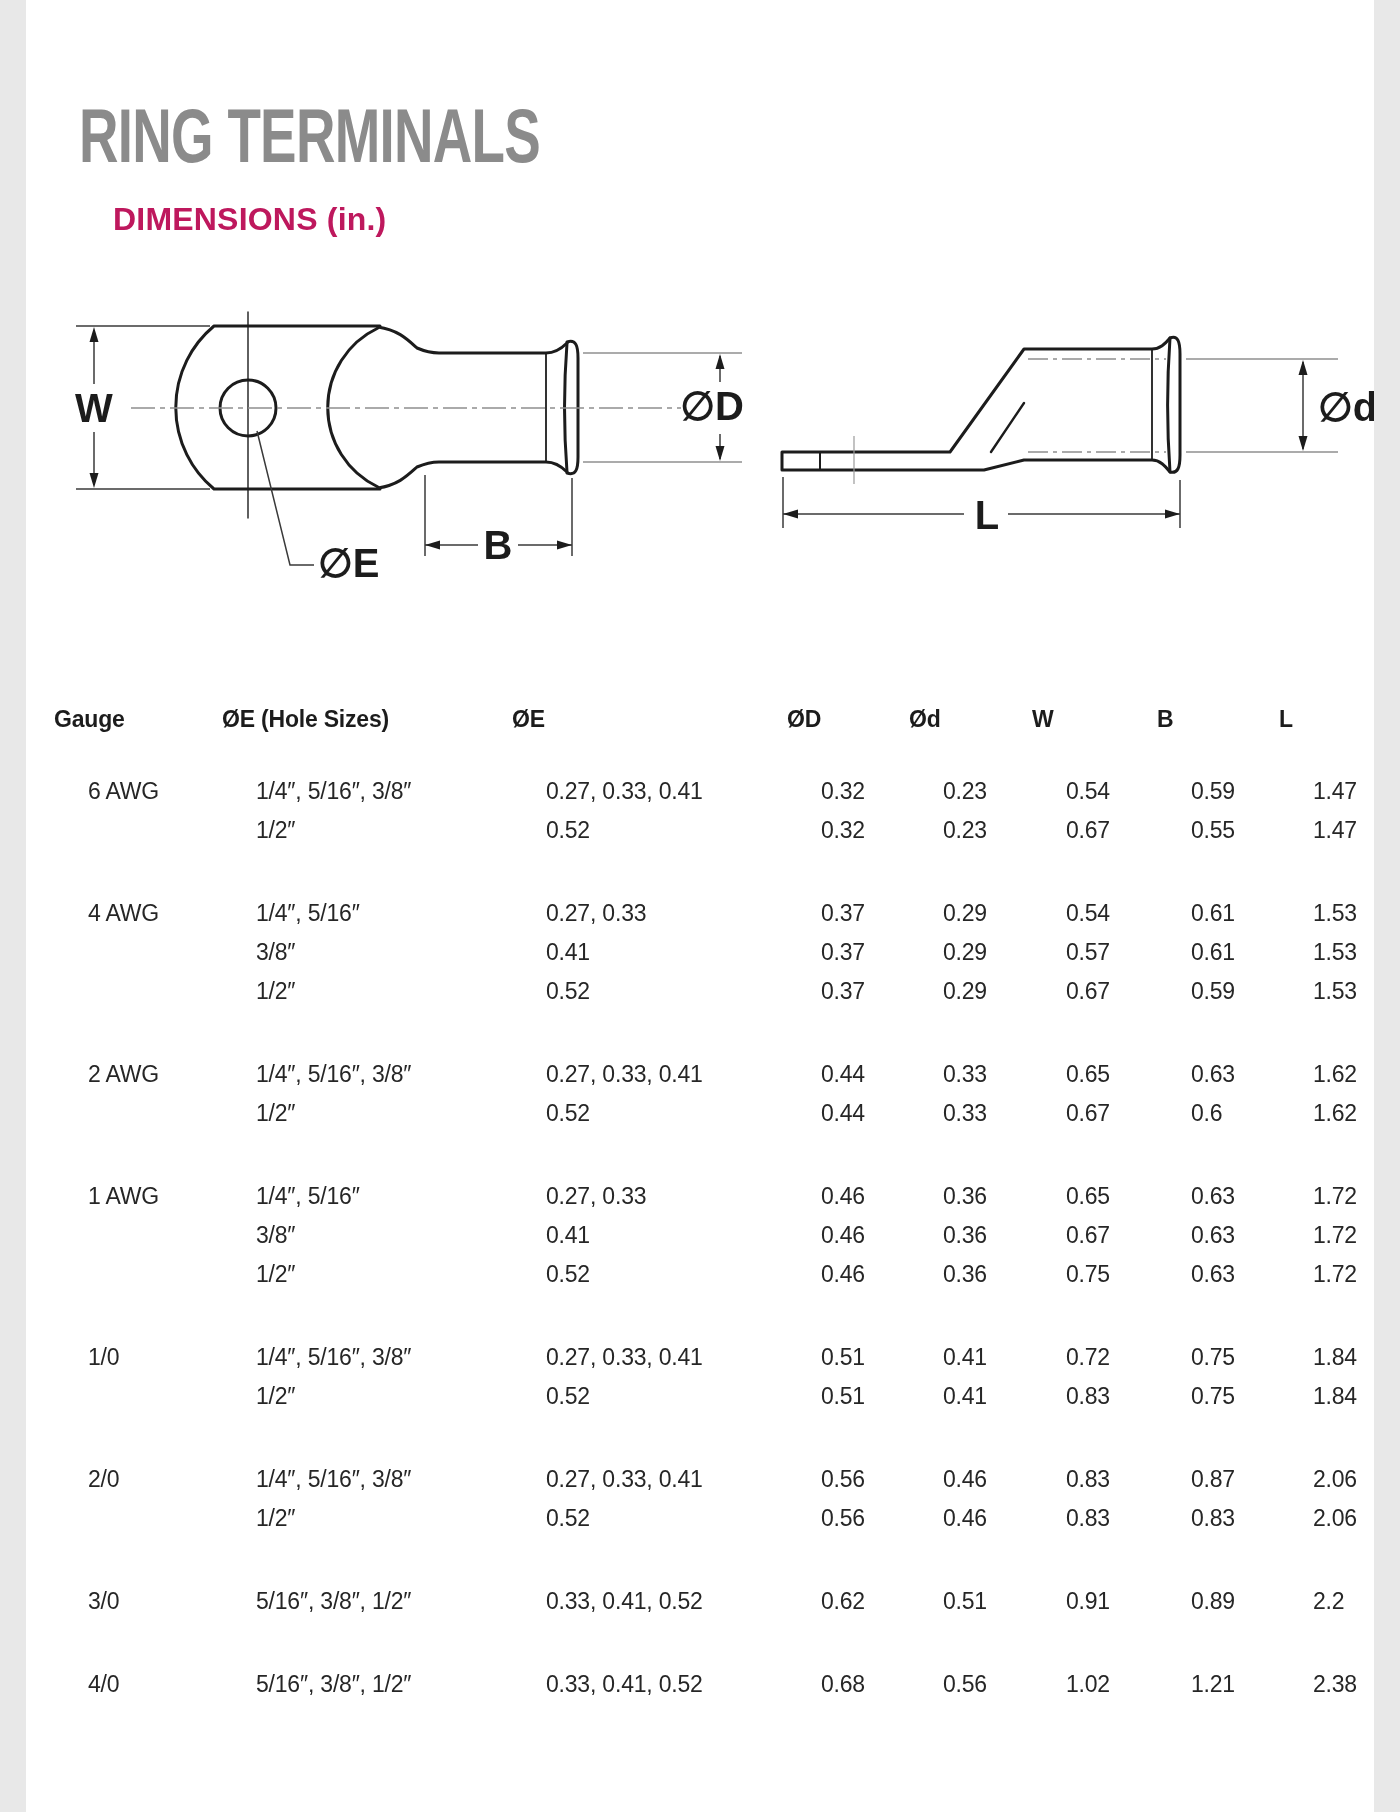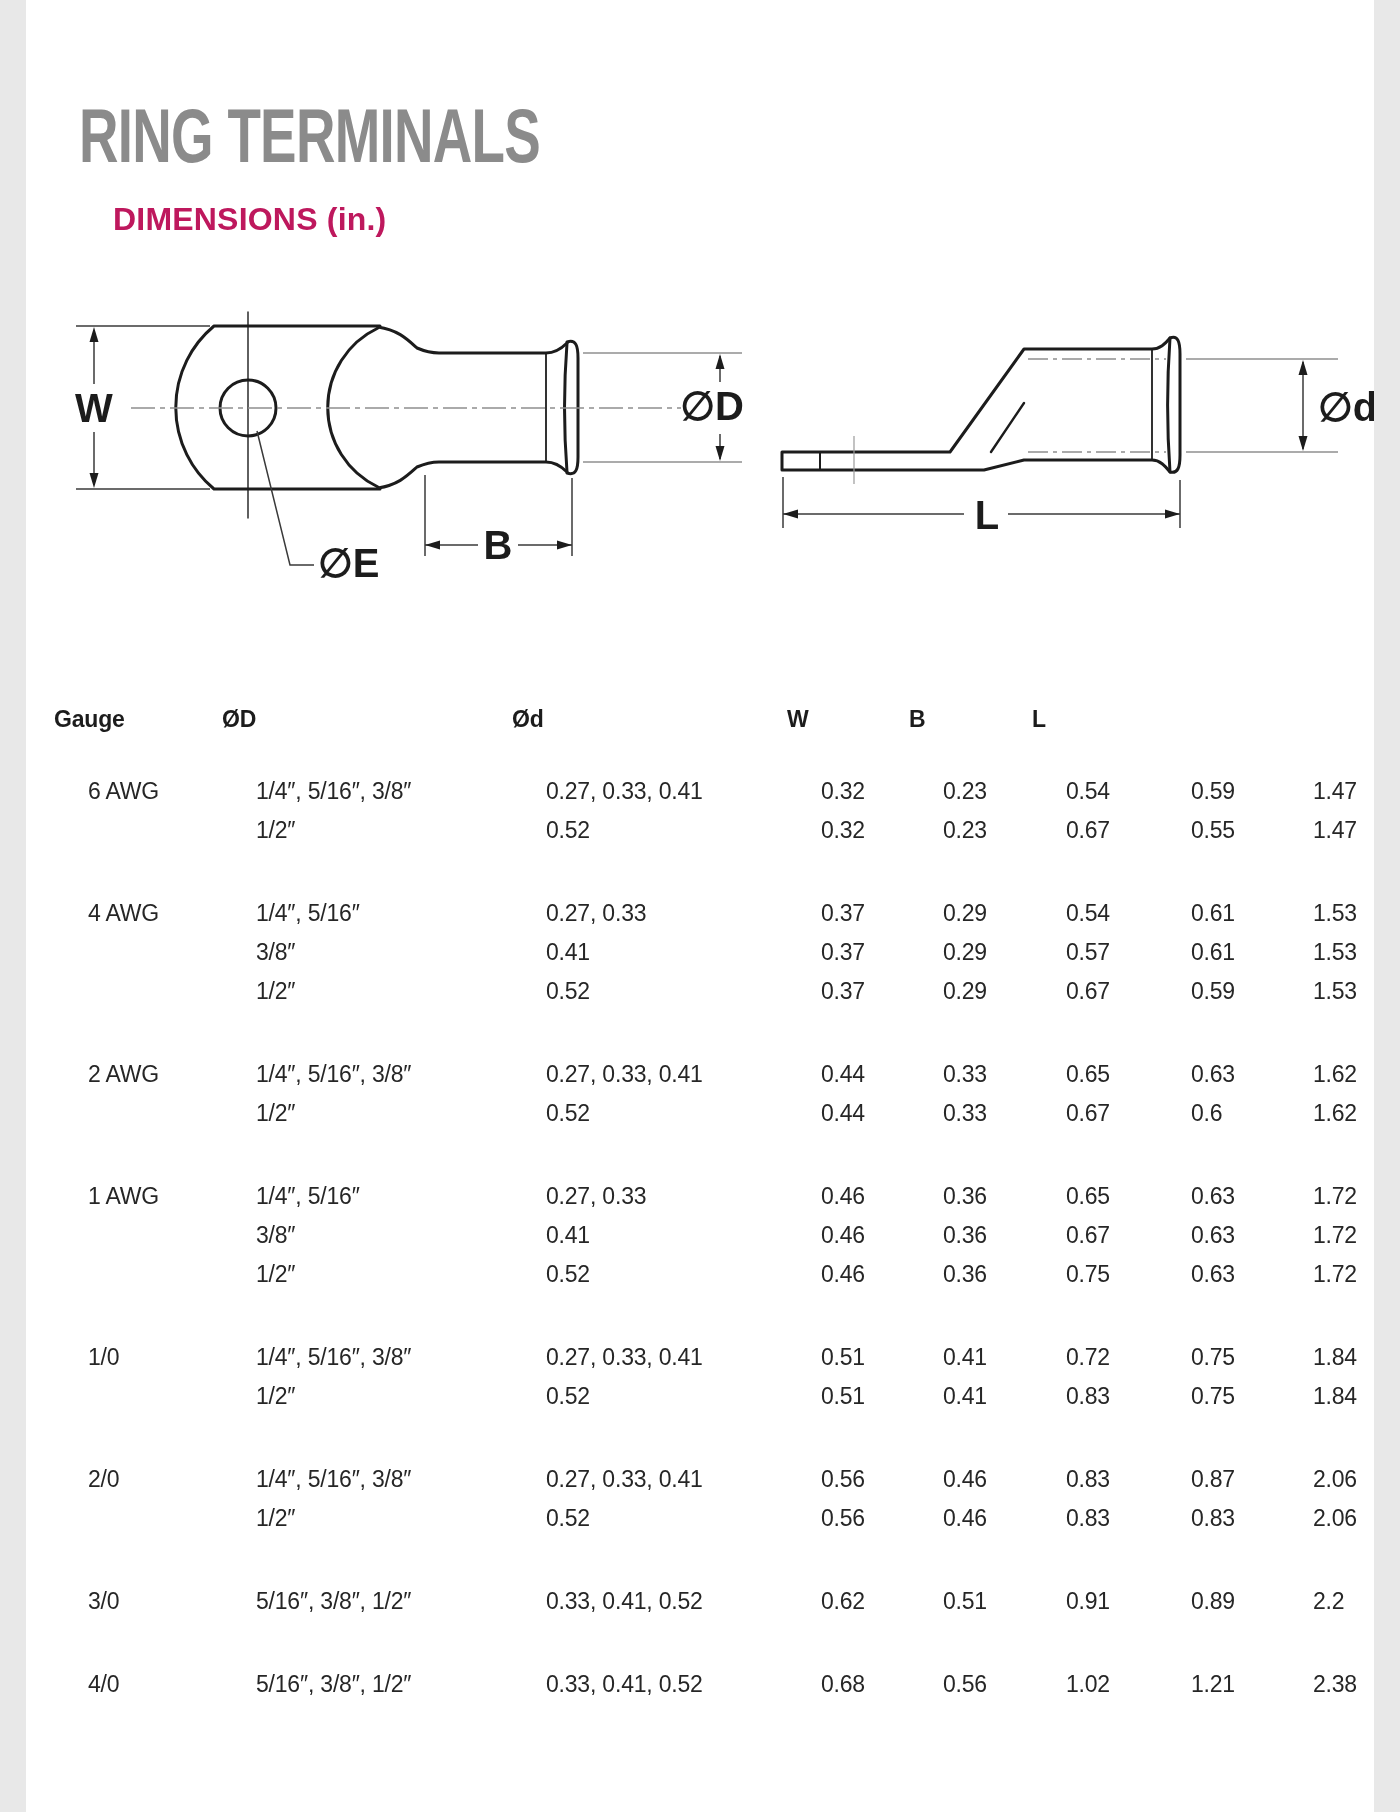--- a/index.html
+++ b/index.html
@@ -112,20 +112,22 @@
     </g>
     <rect x="938" y="490" width="44" height="46" fill="#ffffff"></rect>
     <polygon fill="#1c1c1c" points="757,514 772,509.5 772,518.5"></polygon>
     <polygon fill="#1c1c1c" points="1154,514 1139,509.5 1139,518.5"></polygon>
     <text class="dlabel" x="961" y="529" text-anchor="middle" font-size="42">L</text>
   </svg>
 
   <div class="dim-table">
     <div class="trow thead">
       <span class="c">Gauge</span>
+      <span class="c">ØE (Hole Sizes)</span>
+      <span class="c">ØE</span>
       <span class="c">ØD</span>
       <span class="c">Ød</span>
       <span class="c">W</span>
       <span class="c">B</span>
       <span class="c">L</span>
     </div>
 
     <div class="tgroup">
       <div class="trow">
         <span class="c">6 AWG</span>

